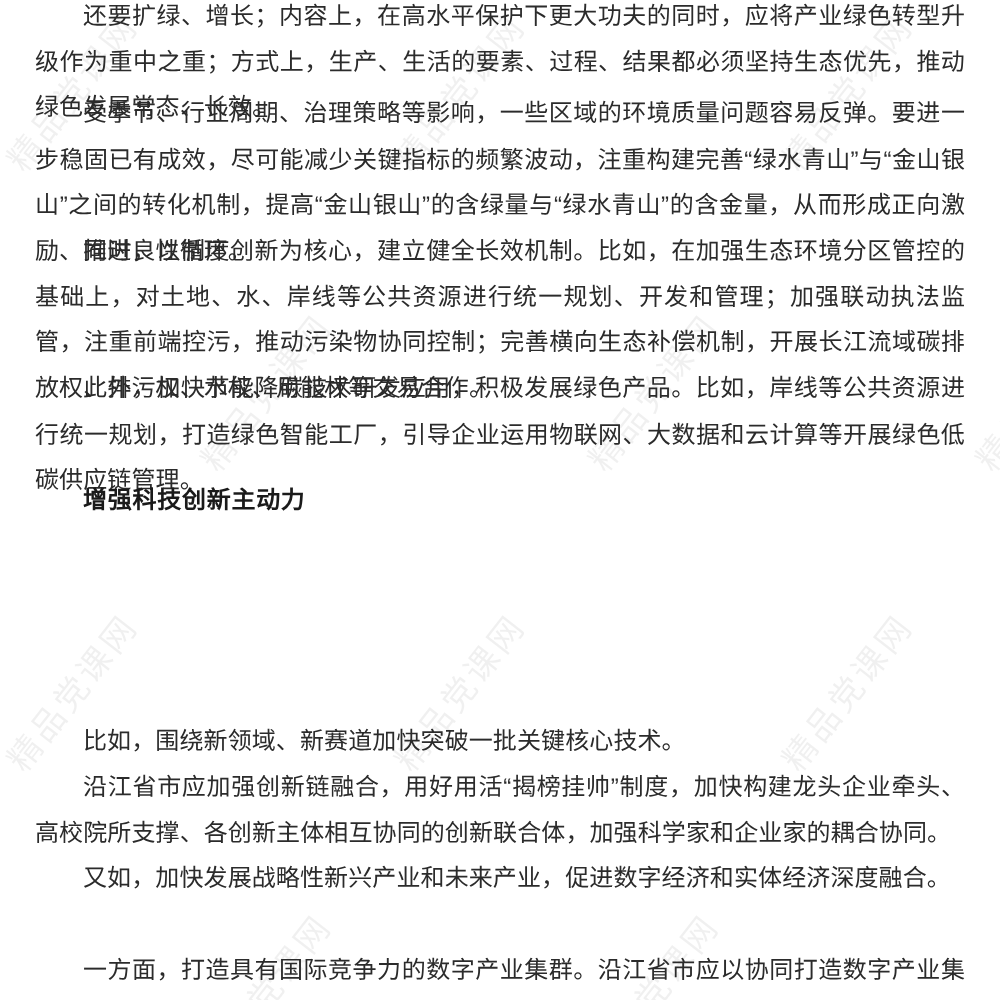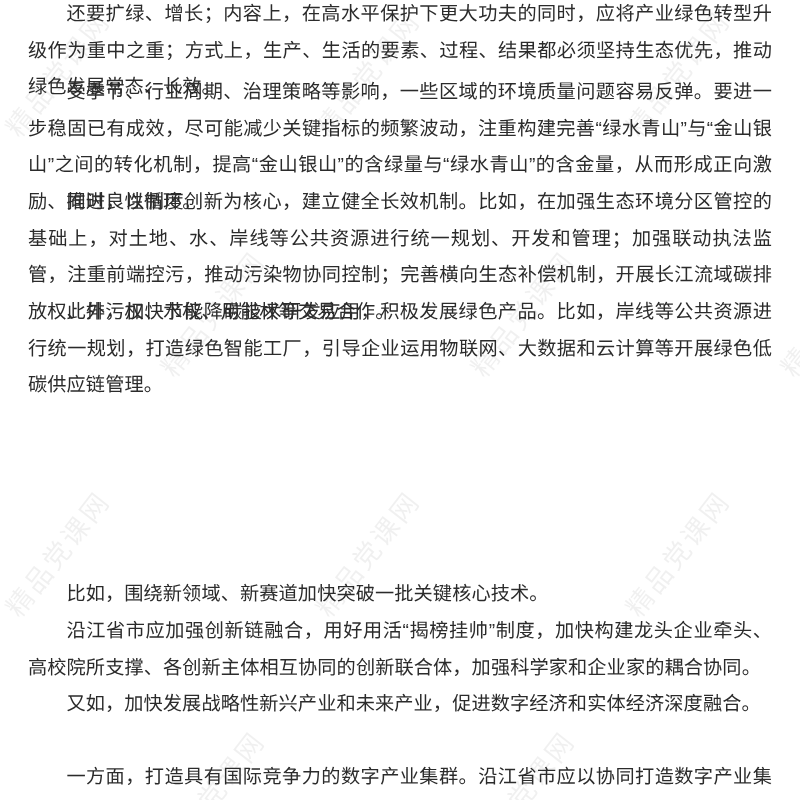--- a/index.html
+++ b/index.html
@@ -124,20 +124,21 @@
   <div id="content">
 
     <p class="text-block p-cut-top">还要扩绿、增长；内容上，在高水平保护下更大功夫的同时，应将产业绿色转型升级作为重中之重；方式上，生产、生活的要素、过程、结果都必须坚持生态优先，推动绿色发展常态、长效。</p>
 
     <p class="text-block p-3">同时，以制度创新为核心，建立健全长效机制。比如，在加强生态环境分区管控的基础上，对土地、水、岸线等公共资源进行统一规划、开发和管理；加强联动执法监管，注重前端控污，推动污染物协同控制；完善横向生态补偿机制，开展长江流域碳排放权、排污权、水权、用能权等交易合作。</p>
 
     <p class="text-block p-2">受季节、行业周期、治理策略等影响，一些区域的环境质量问题容易反弹。要进一步稳固已有成效，尽可能减少关键指标的频繁波动，注重构建完善“绿水青山”与“金山银山”之间的转化机制，提高“金山银山”的含绿量与“绿水青山”的含金量，从而形成正向激励、推进良性循环。</p>
 
     <p class="text-block p-4">此外，加快节能降碳技术研发应用，积极发展绿色产品。比如，岸线等公共资源进行统一规划，打造绿色智能工厂，引导企业运用物联网、大数据和云计算等开展绿色低碳供应链管理。</p>
 
+    <h2 class="heading-block h-1">增强科技创新主动力</h2>
 
 
     <p class="text-block p-6">比如，围绕新领域、新赛道加快突破一批关键核心技术。</p>
 
     <p class="text-block p-7">沿江省市应加强创新链融合，用好用活“揭榜挂帅”制度，加快构建龙头企业牵头、高校院所支撑、各创新主体相互协同的创新联合体，加强科学家和企业家的耦合协同。</p>
 
     <p class="text-block p-8">又如，加快发展战略性新兴产业和未来产业，促进数字经济和实体经济深度融合。</p>
 
     <p class="text-block p-9">一方面，打造具有国际竞争力的数字产业集群。沿江省市应以协同打造数字产业集群为导向，做大做强做优“数智云网链”等新兴数字产业，积极发展人工智能、第三代半导体、元宇宙等未来产业，推动数</p>
 

